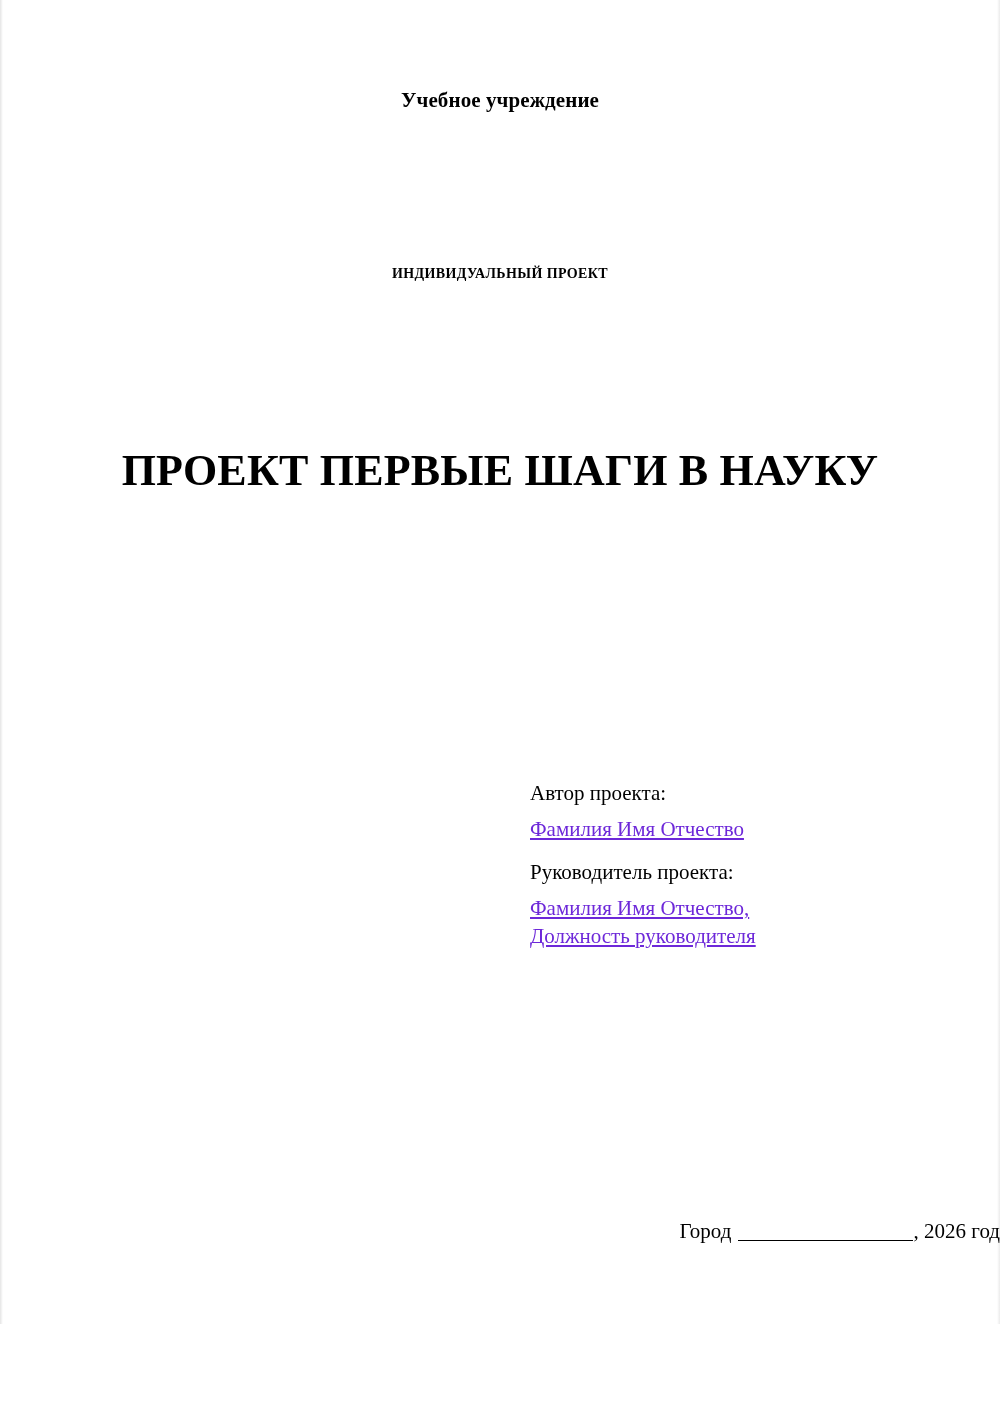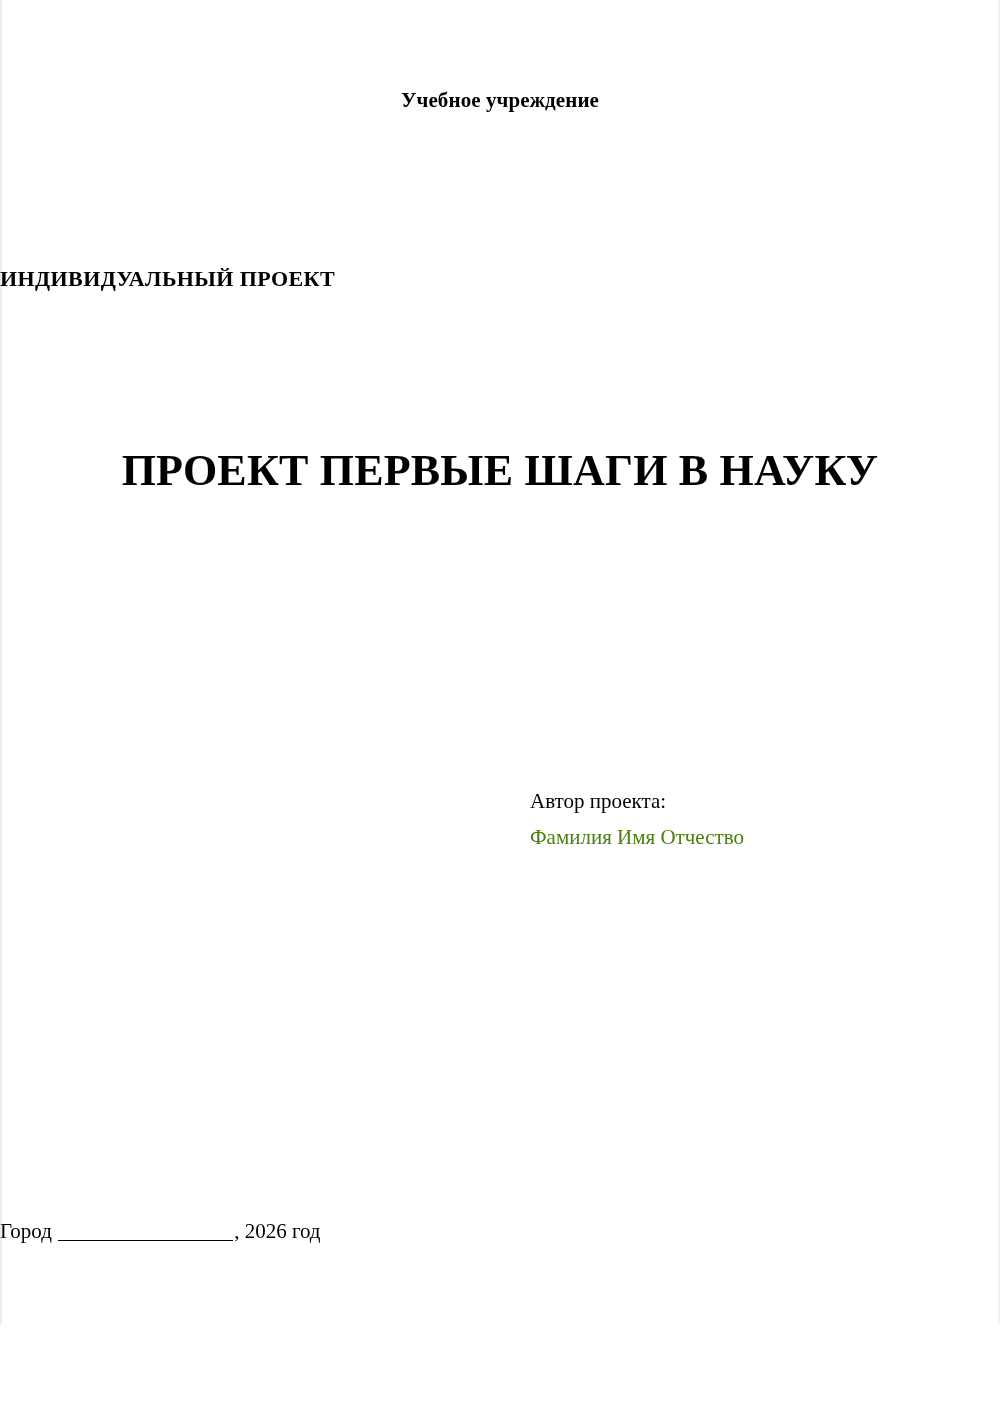--- a/index.html
+++ b/index.html
@@ -47,22 +47,22 @@
     font-size: 21px;
     font-weight: 700;
     letter-spacing: 0.1px;
   }
 
   .doc-type {
     position: absolute;
     top: 266px;
     left: 0;
     width: 100%;
-    text-align: left;
-    font-size: 22px;
+    text-align: center;
+    font-size: 14px;
     font-weight: 700;
     letter-spacing: 0.4px;
   }
 
   .doc-title {
     position: absolute;
     top: 443px;
     left: 0;
     width: 100%;
     text-align: center;
@@ -74,48 +74,48 @@
     box-sizing: border-box;
   }
 
   .credits {
     position: absolute;
     top: 783px;
     left: 530px;
     width: 400px;
     font-size: 21px;
     line-height: 1.0;
-    margin-top: 8px;
   }
   .credits .block {
     margin-bottom: 22px;
   }
   .credits .block:last-child {
     margin-bottom: 0;
   }
   .credits .label {
     display: block;
     color: #000000;
     margin-bottom: 15px;
   }
   .credits .value {
     display: block;
-    color: #4d7c0f;
+    color: #6d28d9;
     margin-bottom: 7px;
+    text-decoration: underline;
   }
   .credits .value:last-child {
     margin-bottom: 0;
   }
 
   .footer {
     position: absolute;
     bottom: 80px;
     left: 0;
     width: 100%;
-    text-align: left;
+    text-align: right;
     font-size: 21px;
   }
   .footer .blank-line {
     display: inline-block;
     min-width: 175px;
     border-bottom: 1.5px solid #000000;
     vertical-align: -3px;
     margin: 0 1px;
   }
 </style>
@@ -130,20 +130,25 @@
 
   <div class="doc-title">ПРОЕКТ ПЕРВЫЕ ШАГИ В НАУКУ</div>
 
   <div class="credits">
 
     <div class="block">
       <span class="label">Автор проекта:</span>
       <span class="value">Фамилия Имя Отчество</span>
     </div>
 
+    <div class="block">
+      <span class="label">Руководитель проекта:</span>
+      <span class="value">Фамилия Имя Отчество,</span>
+      <span class="value">Должность руководителя</span>
+    </div>
 
   </div>
 
   <div class="footer">
     <span>Город</span><span>&nbsp;</span><span class="blank-line"></span><span>, 2026 год</span>
   </div>
 
 </div>
 
 </body></html>

